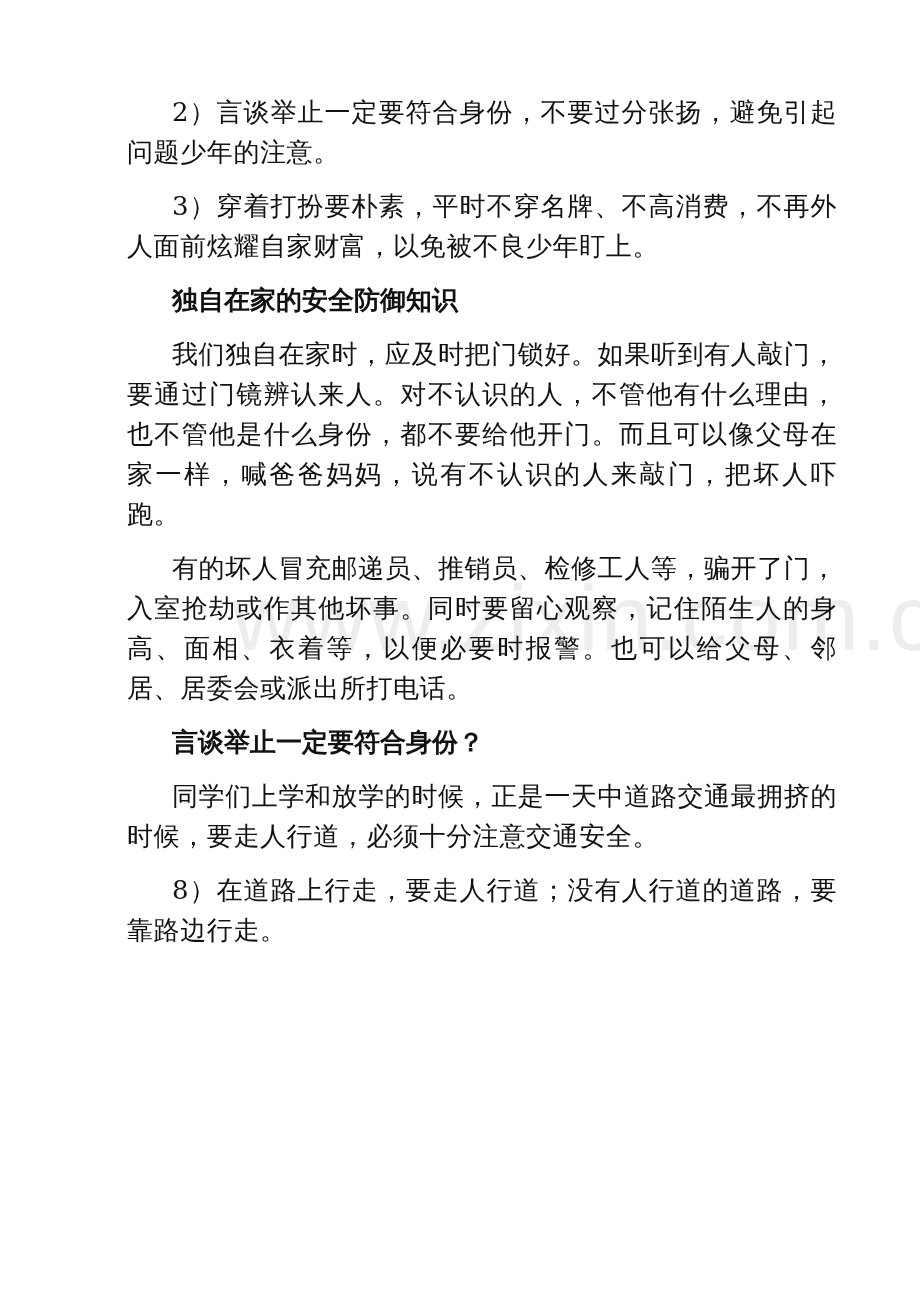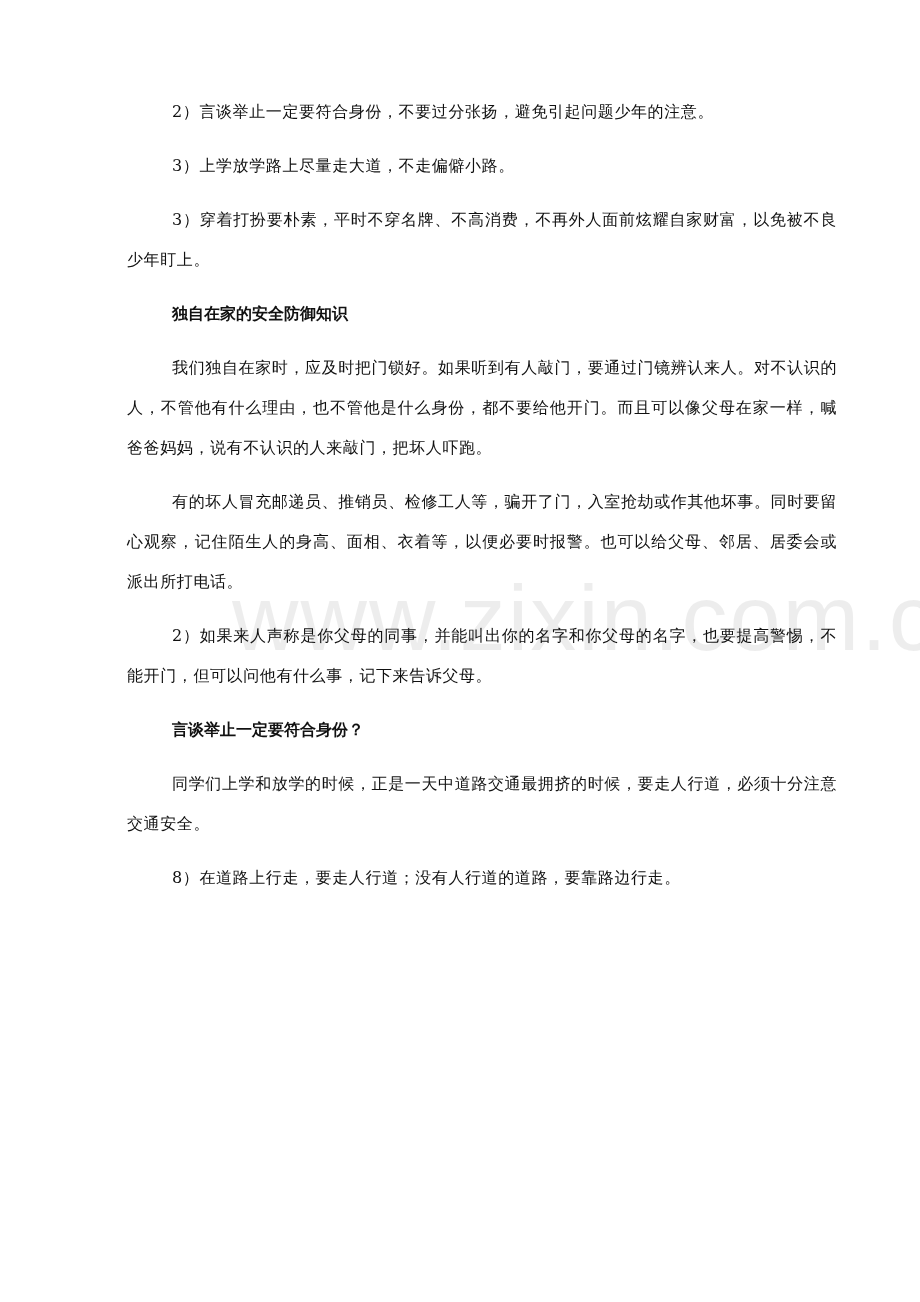--- a/index.html
+++ b/index.html
@@ -1,38 +1,36 @@
 <!DOCTYPE html>
 <html><head>
 <meta charset="utf-8">
 <style>
   html, body { margin: 0; padding: 0; background: #ffffff; }
   body { width: 920px; height: 1302px; position: relative; overflow: hidden; }
   .page {
     position: absolute; left: 127px; top: 92px; width: 710px;
     font-family: "DejaVu Serif", "Liberation Serif", serif;
-    font-size: 16px; color: #111111; letter-spacing: 0.6px;
+    font-size: 26px; color: #111111; letter-spacing: 0.6px;
   }
   .p { margin: 0 0 14px 0; line-height: 40px; text-indent: 45px; text-align: justify; }
   .h { margin: 8px 0 14px 0; line-height: 40px; text-indent: 45px; font-weight: bold;
-       font-family: Liberation Serif, serif; letter-spacing: 0; }
+       font-family: Liberation Sans, sans-serif; letter-spacing: 0; }
   .watermark {
     position: absolute; left: 232px; top: 566px; font-family: "Liberation Sans", sans-serif;
     font-size: 92px; color: rgba(0,0,0,0.07); letter-spacing: 2px; pointer-events: none;
   }
 </style>
 </head>
 <body>
 
 <div class="watermark">www.zixin.com.cn</div>
 
 <div class="page">
   <p class="p">2）言谈举止一定要符合身份，不要过分张扬，避免引起问题少年的注意。</p>
-  <p class="p">3）上学放学路上尽量走大道，不走偏僻小路。</p>
   <p class="p">3）穿着打扮要朴素，平时不穿名牌、不高消费，不再外人面前炫耀自家财富，以免被不良少年盯上。</p>
   <p class="h">独自在家的安全防御知识</p>
   <p class="p">我们独自在家时，应及时把门锁好。如果听到有人敲门，要通过门镜辨认来人。对不认识的人，不管他有什么理由，也不管他是什么身份，都不要给他开门。而且可以像父母在家一样，喊爸爸妈妈，说有不认识的人来敲门，把坏人吓跑。</p>
   <p class="p">有的坏人冒充邮递员、推销员、检修工人等，骗开了门，入室抢劫或作其他坏事。同时要留心观察，记住陌生人的身高、面相、衣着等，以便必要时报警。也可以给父母、邻居、居委会或派出所打电话。</p>
-  <p class="p">2）如果来人声称是你父母的同事，并能叫出你的名字和你父母的名字，也要提高警惕，不能开门，但可以问他有什么事，记下来告诉父母。</p>
   <p class="h">言谈举止一定要符合身份？</p>
   <p class="p">同学们上学和放学的时候，正是一天中道路交通最拥挤的时候，要走人行道，必须十分注意交通安全。</p>
   <p class="p">8）在道路上行走，要走人行道；没有人行道的道路，要靠路边行走。</p>
 </div>
 
 </body></html>

